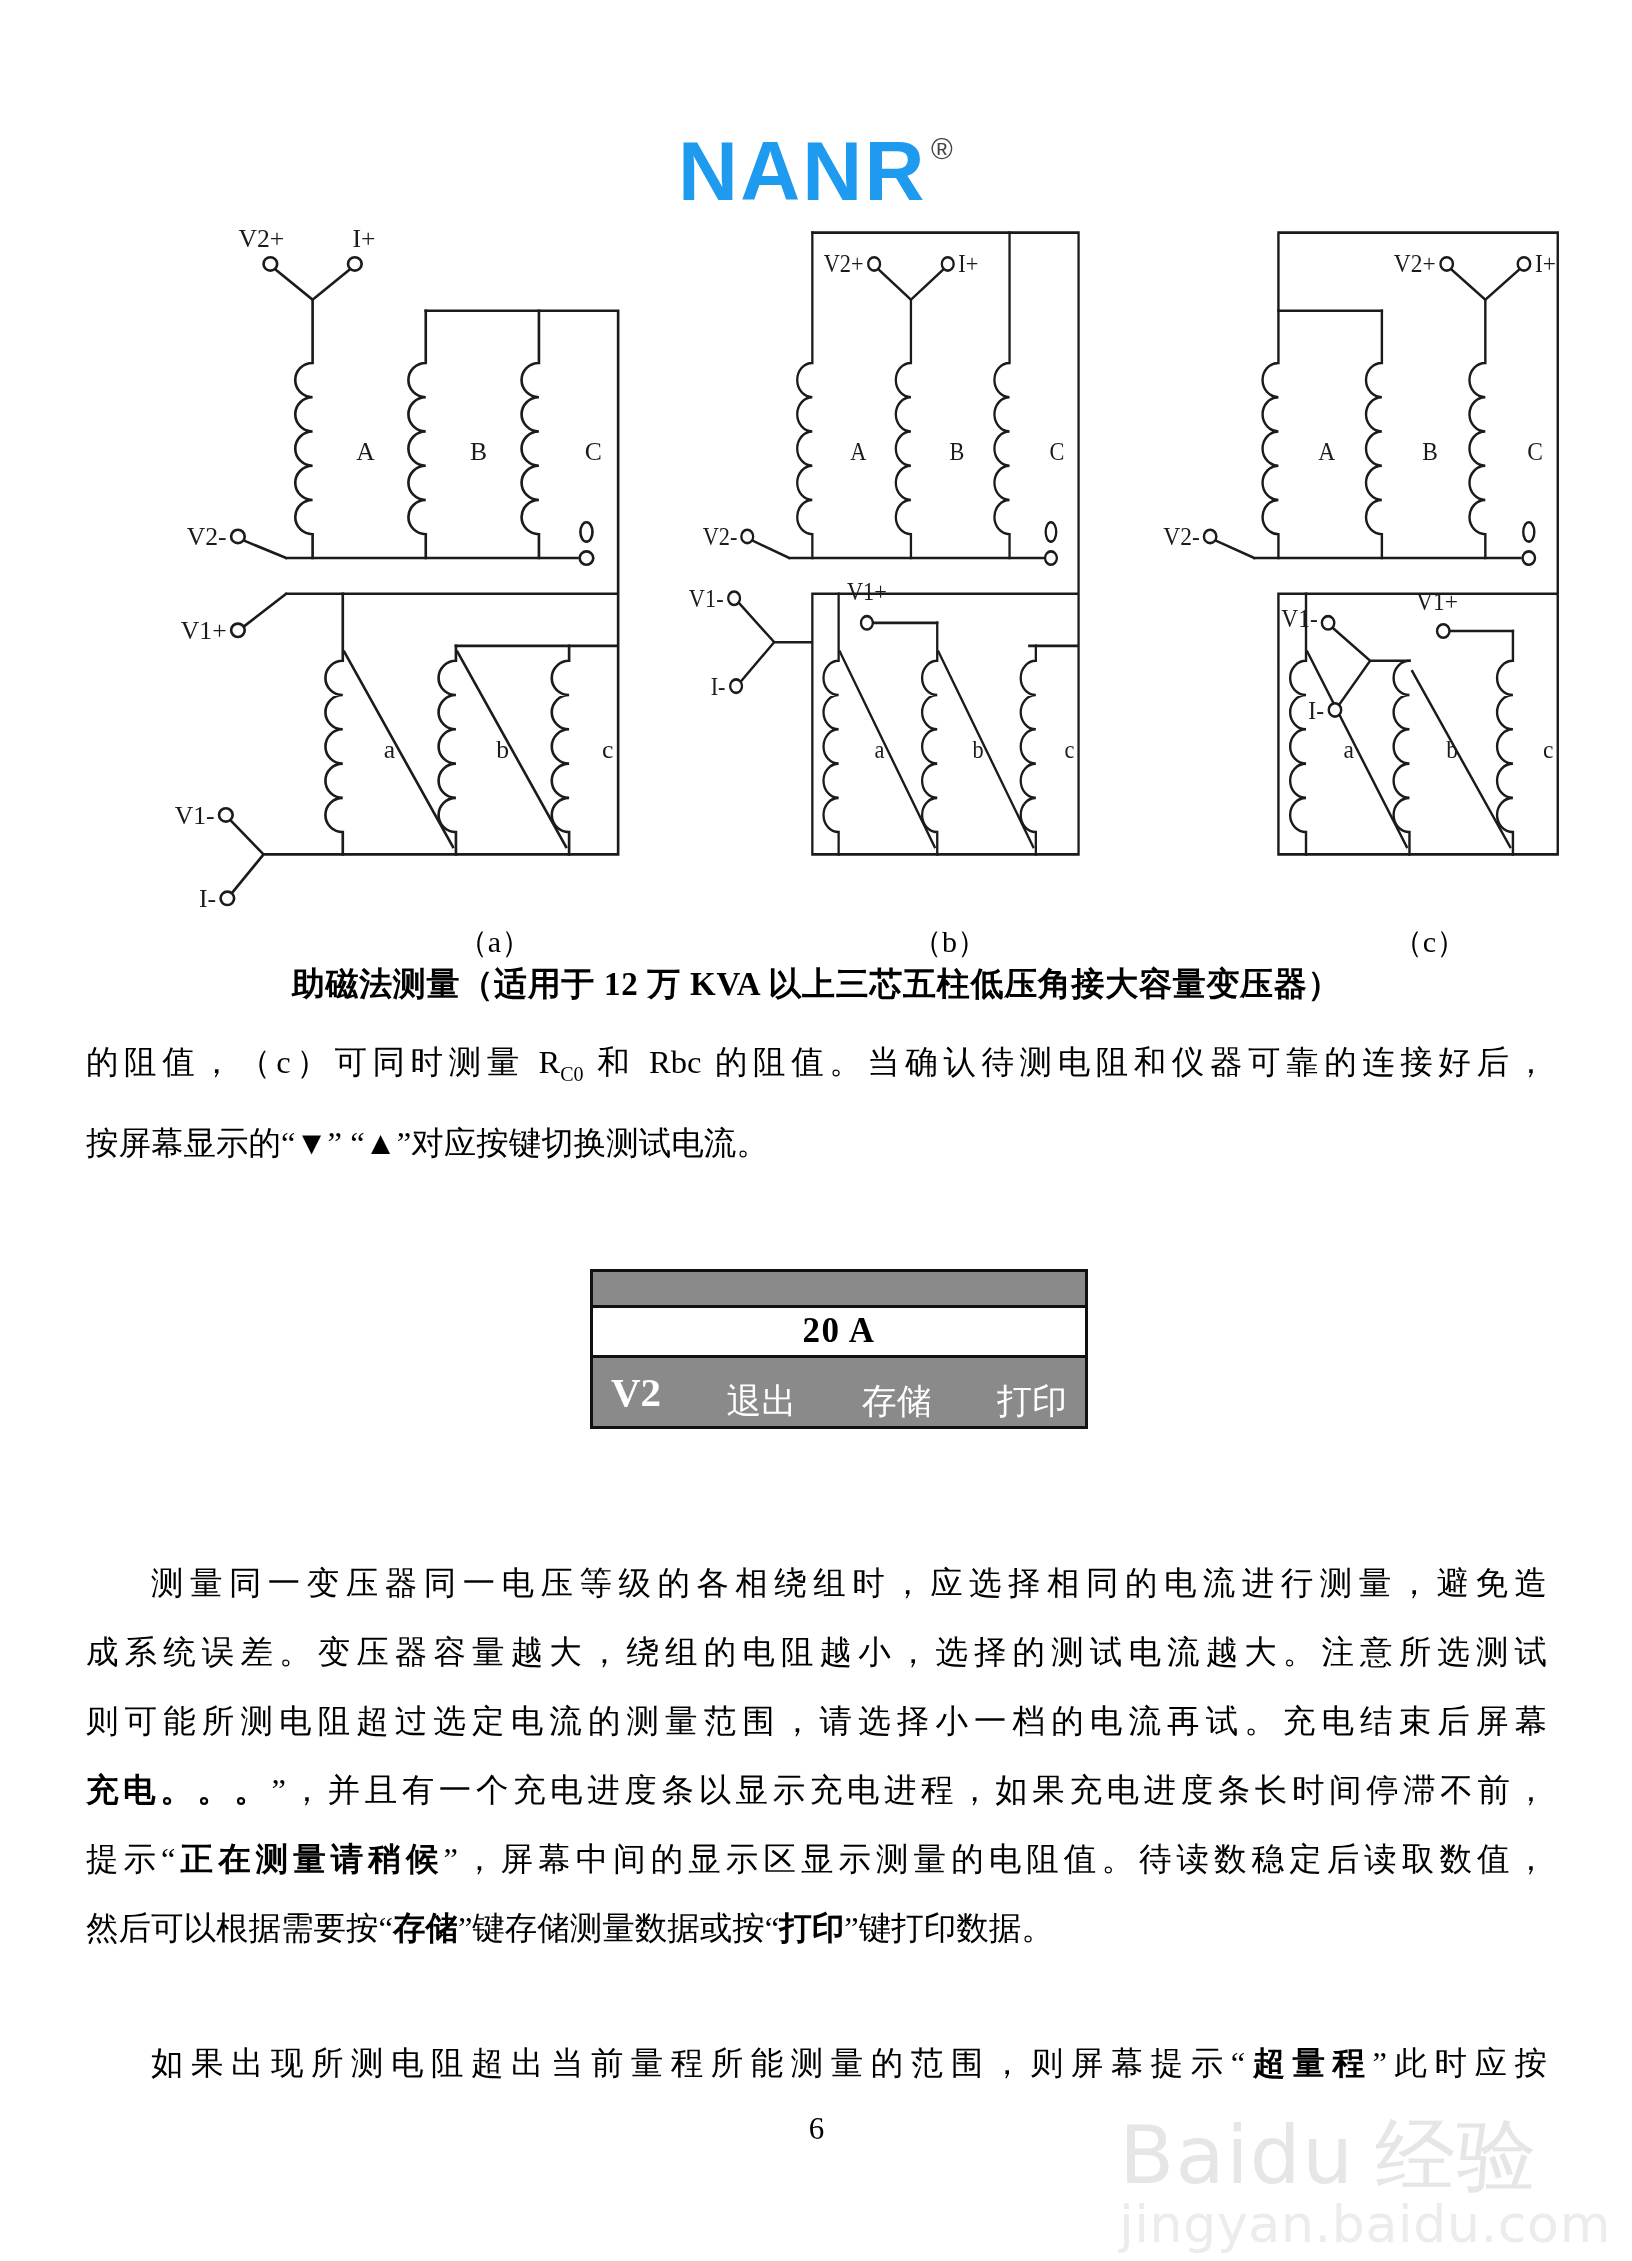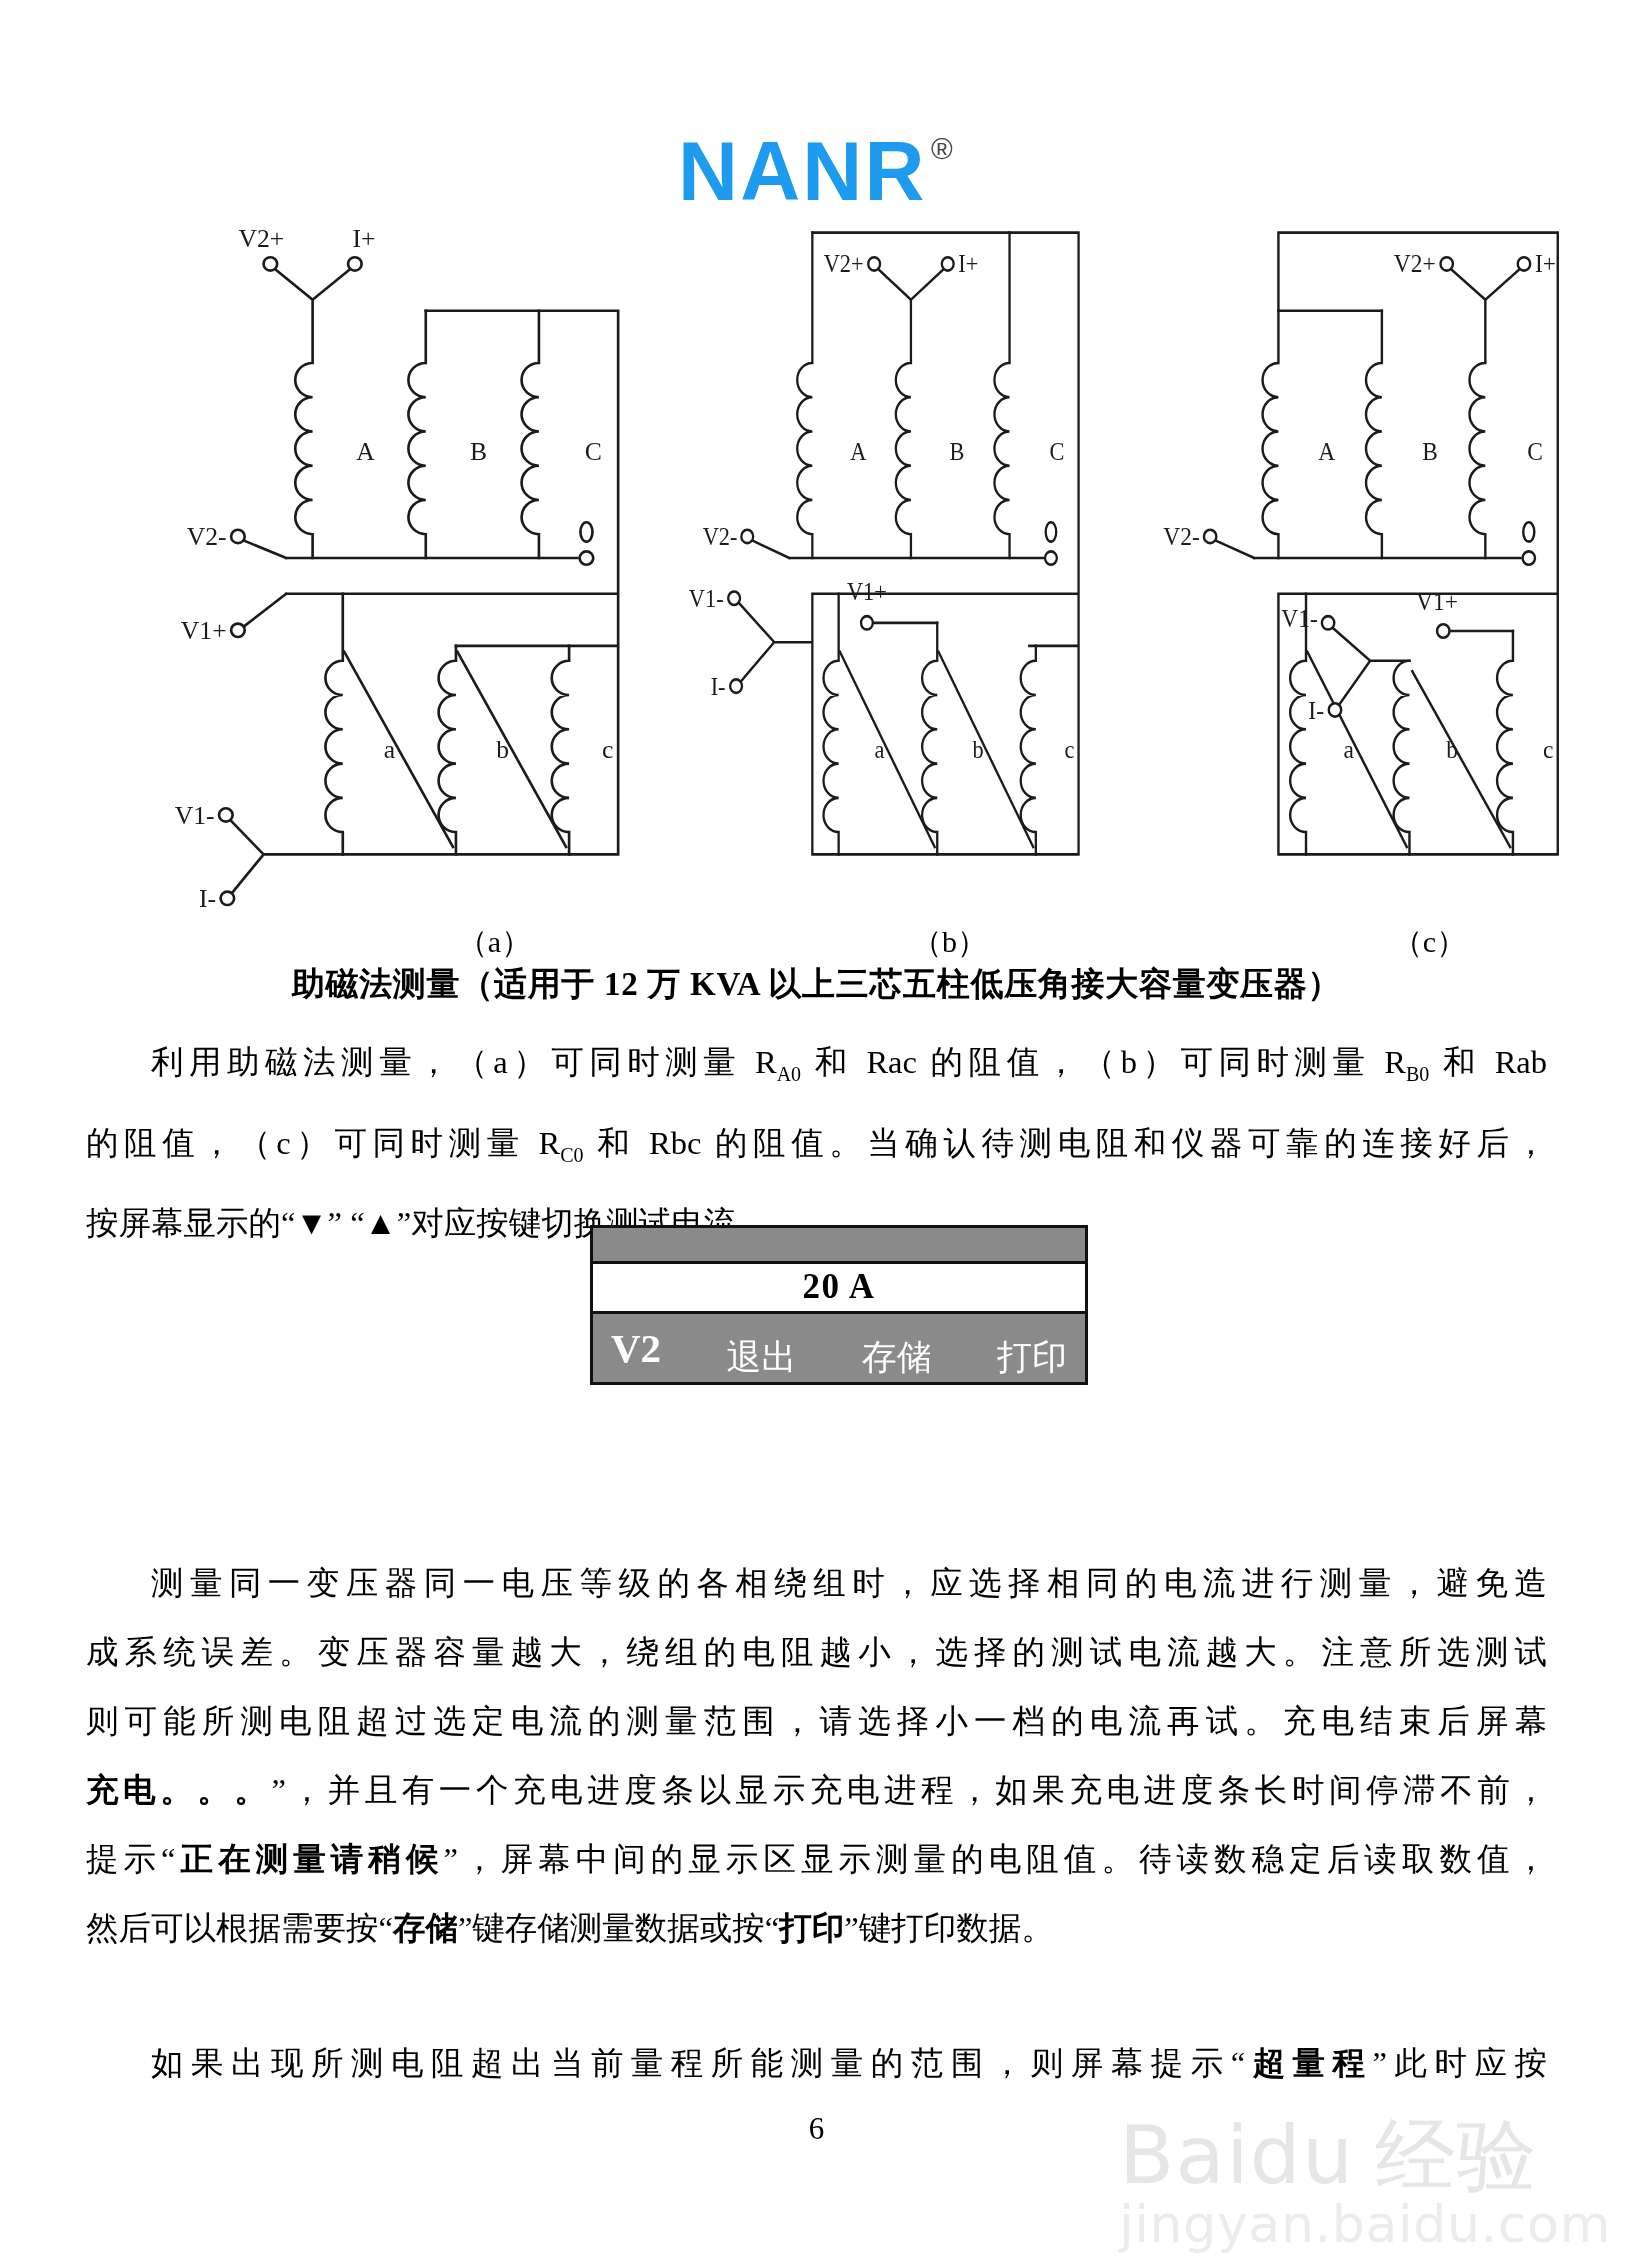--- a/index.html
+++ b/index.html
@@ -27,21 +27,21 @@
   .line { font-size:32.5px; line-height:69px; text-align:justify; white-space:normal; }
   .jl { text-align-last:justify; }
   .indent { text-indent:65px; }
   .b { font-weight:bold; }
   .line sub { font-size:20px; }
   #p1 { top:1028px; }
   #p2 { top:1549px; }
   #p3 { top:2029px; }
 
   
-  .screen { position:absolute; left:590px; top:1225px; width:492px; z-index:2;
+  .screen { position:absolute; left:590px; top:1269px; width:492px; z-index:2;
             border:3px solid #111; background:#fff; }
   .scr-header { height:32.5px; background:#8a8a8a; border-bottom:3px solid #111; }
   .scr-amp { height:47px; border-bottom:3px solid #111; display:flex; align-items:center;
              justify-content:center; font-weight:bold; font-size:35px; letter-spacing:1.5px; }
   .scr-main { height:145px; display:flex; align-items:center; justify-content:center; gap:10.3px; }
   .scr-reading { font-family:"DejaVu Sans", sans-serif; font-weight:bold; font-size:66px;
                  letter-spacing:6.6px; }
   .scr-unit { font-size:44px; margin-top:10.3px; }
   .scr-footer { height:68px; background:#8a8a8a; color:#ffffff; display:flex; align-items:center;
                 justify-content:space-between; padding:0 18px; }
@@ -148,21 +148,20 @@
     <text x="641" y="730" text-anchor="middle">c</text>
   </svg>
 
   <div class="caption" style="left:439px;">（a）</div>
   <div class="caption" style="left:894px;">（b）</div>
   <div class="caption" style="left:1374px;">（c）</div>
 
   <div class="fig-title">助磁法测量（适用于 12 万 KVA 以上三芯五柱低压角接大容量变压器）</div>
 
   <div class="text-col" id="p1">
-    <div class="line jl indent"><span>利用助磁法测量，（a）可同时测量 R</span><sub>A0</sub><span> 和 Rac 的阻值，（b）可同时测量 R</span><sub>B0</sub><span> 和 Rab</span></div>
     <div class="line jl"><span>的阻值，（c）可同时测量 R</span><sub>C0</sub><span> 和 Rbc 的阻值。当确认待测电阻和仪器可靠的连接好后，</span></div>
     <div class="line"><span>按屏幕显示的“▼” “▲”对应按键切换测试电流。</span></div>
   </div>
 
   <div class="screen">
     <div class="scr-header"></div>
     <div class="scr-amp">
         <span>20 A</span>
       </div>
     <div class="scr-footer">

